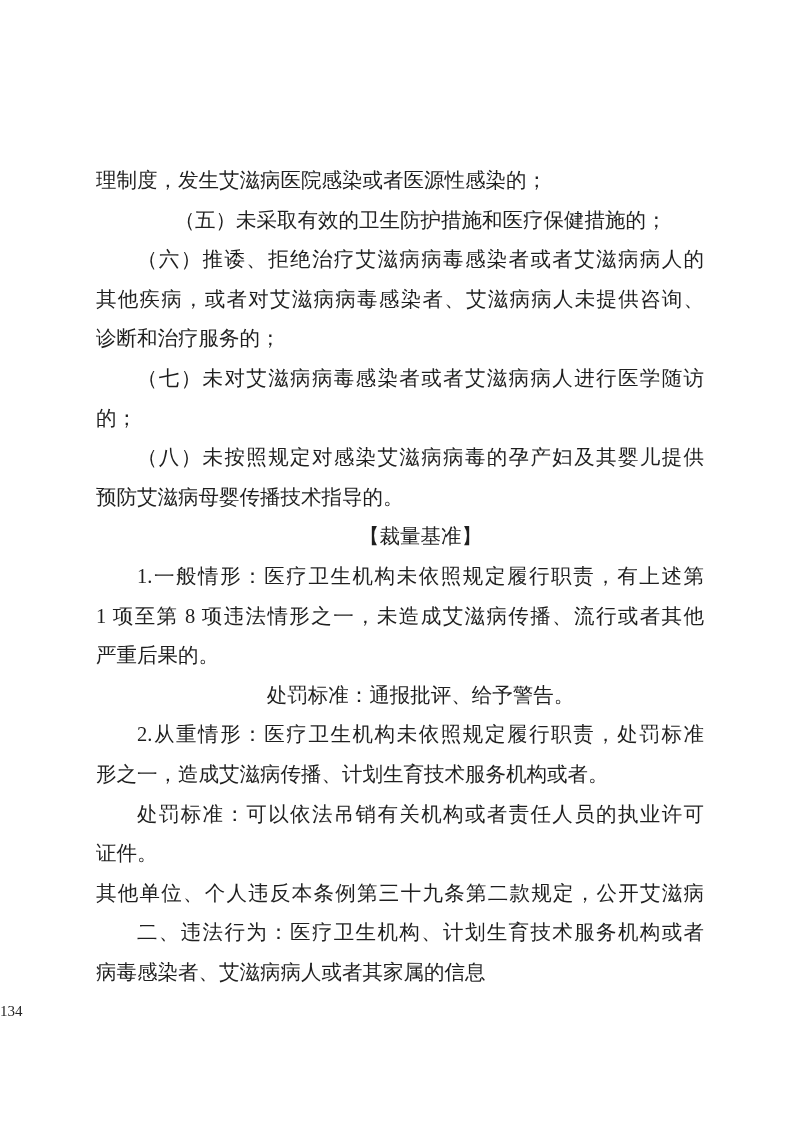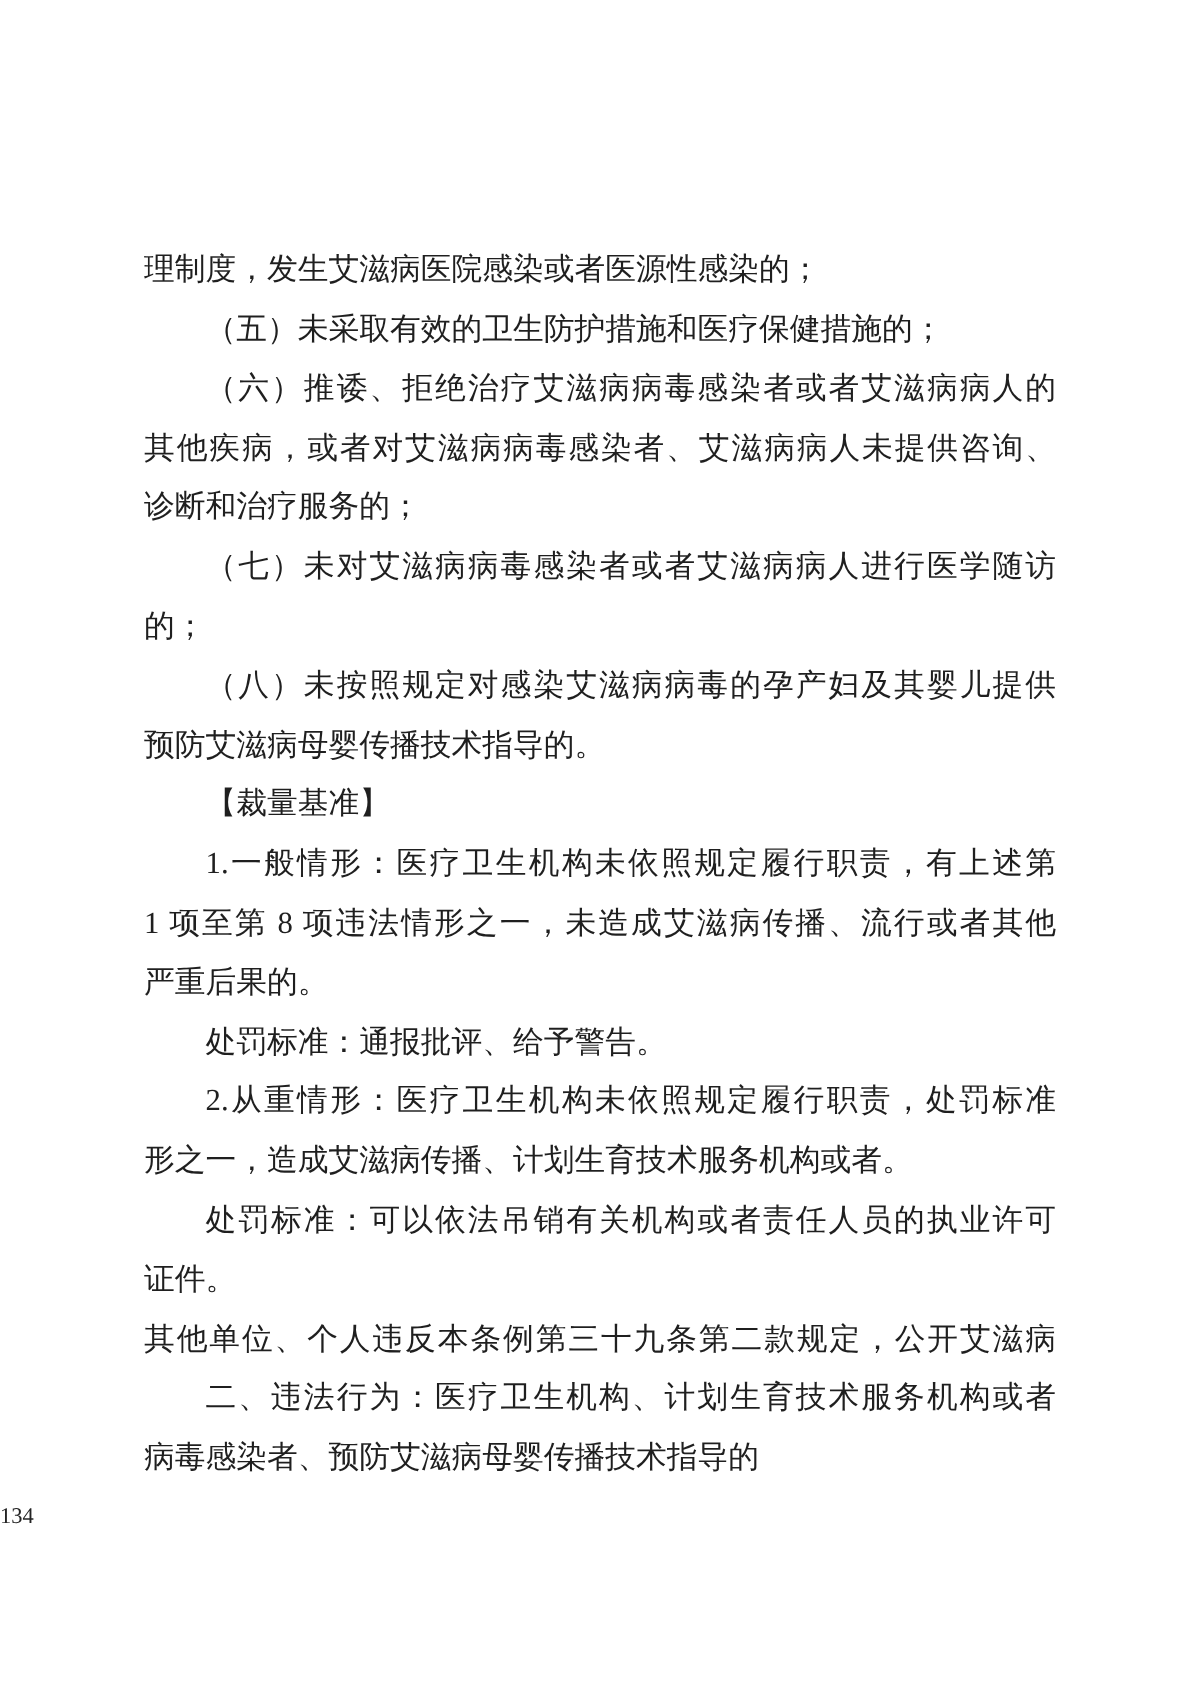--- a/index.html
+++ b/index.html
@@ -27,20 +27,21 @@
     margin-top: 24px;
   }
   .line {
     font-size: 20.5px;
     line-height: 39.6px;
     color: #1f1f1f;
     white-space: normal;
   }
   .line.indent {
     text-indent: 2em;
+    text-align: center;
   }
   .line.justify {
     text-align: justify;
     text-align-last: justify;
   }
   .seg-b {
     font-weight: 400;
   }
   .page-number {
     position: absolute;
@@ -72,16 +73,16 @@
       <div class="line indent justify"><span class="seg-b">1.一般情形：</span><span class="seg-r">医疗卫生机构未依照规定履行职责，有上述第</span></div>
       <div class="line justify"><span class="seg-r">1 项至第 8 项违法情形之一，未造成艾滋病传播、流行或者其他</span></div>
       <div class="line"><span class="seg-r">严重后果的。</span></div>
       <div class="line indent"><span class="seg-b">处罚标准：</span><span class="seg-r">通报批评、给予警告。</span></div>
       <div class="line indent justify"><span class="seg-b">2.从重情形：</span><span class="seg-r">医疗卫生机构未依照规定履行职责，处罚标准</span></div>
       <div class="line"><span class="seg-r">形之一，造成艾滋病传播、计划生育技术服务机构或者。</span></div>
       <div class="line indent justify"><span class="seg-b">处罚标准：</span><span class="seg-r">可以依法吊销有关机构或者责任人员的执业许可</span></div>
       <div class="line"><span class="seg-r">证件。</span></div>
       <div class="line justify"><span class="seg-b">其他单位、个人违反本条例第三十九条第二款规定，公开艾滋病</span></div>
       <div class="line indent justify"><span class="seg-b">二、违法行为：医疗卫生机构、计划生育技术服务机构或者</span></div>
-      <div class="line"><span class="seg-b">病毒感染者、预防艾滋病母婴传播技术指导的</span></div>
+      <div class="line"><span class="seg-b">病毒感染者、艾滋病病人或者其家属的信息</span></div>
     </div>
   <div class="page-number">134</div>
 </div>
 
 </body></html>

